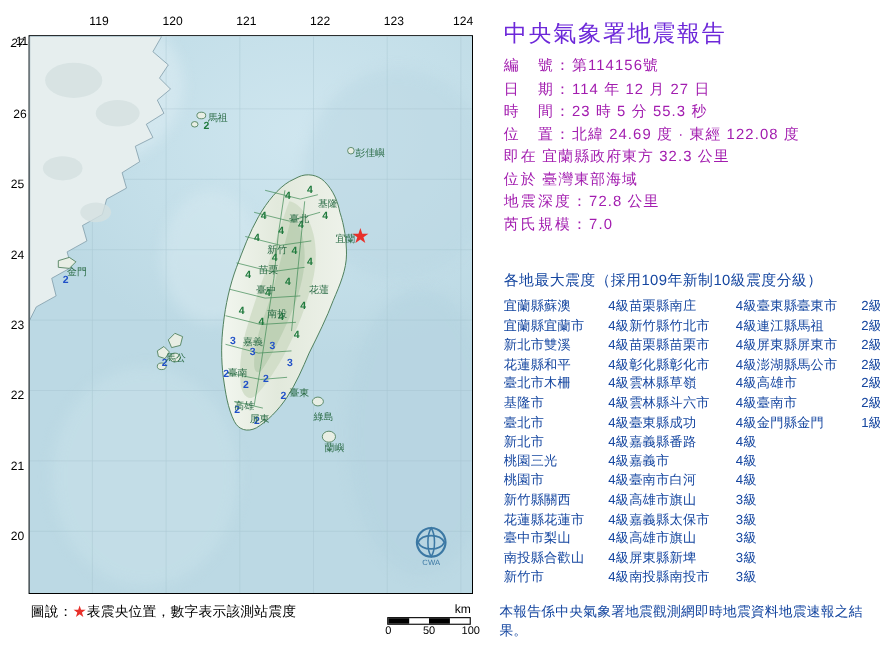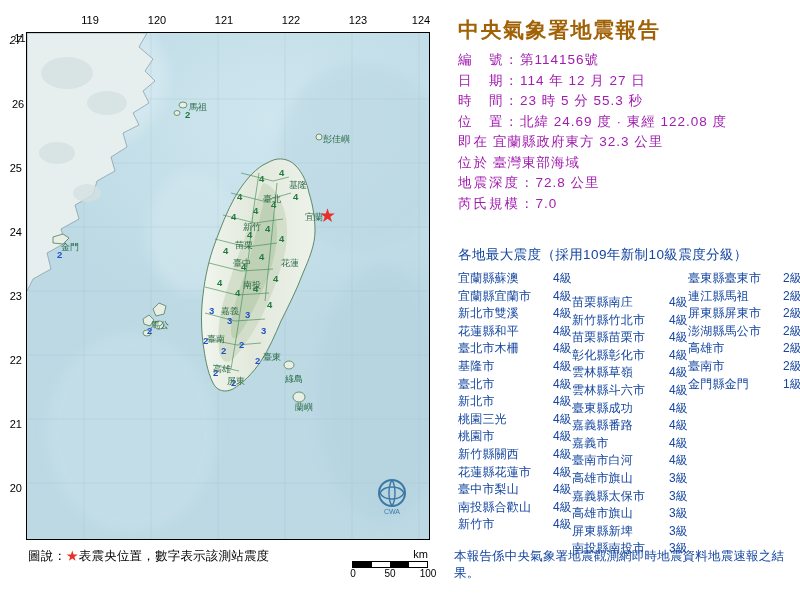--- a/index.html
+++ b/index.html
@@ -102,22 +102,22 @@
     position: absolute;
     left: 452px; top: 0;
     width: 348px; height: 600px;
     color: #1a4fa0;
     font-family: "Liberation Sans", sans-serif;
   }
   #report-title {
     position: absolute;
     left: 6px; top: 16px;
     font-size: 21px;
-    font-weight: bold;
-    color: #a16207;
+    font-weight: normal;
+    color: #6d28d9;
     letter-spacing: 1.5px;
     white-space: nowrap;
   }
   .info-list {
     position: absolute;
     left: 6px; top: 50px;
     width: 340px;
   }
   .info-row {
     font-size: 13.5px;
@@ -140,21 +140,21 @@
 
   
   #intensity-cols {
     position: absolute;
     left: 6px; top: 270px;
     width: 344px;
     display: flex;
     gap: 0px;
   }
   .icol { width: 114px; }
-  .icol.c2 { width: 116px; margin-top: 24px; }
+  .icol.c2 { width: 116px; }
   .icol.c3 { width: 114px; }
   .irow {
     display: flex;
     justify-content: space-between;
     font-size: 12px;
     line-height: 17.6px;
     color: #1546a0;
     white-space: nowrap;
     letter-spacing: .2px;
   }

